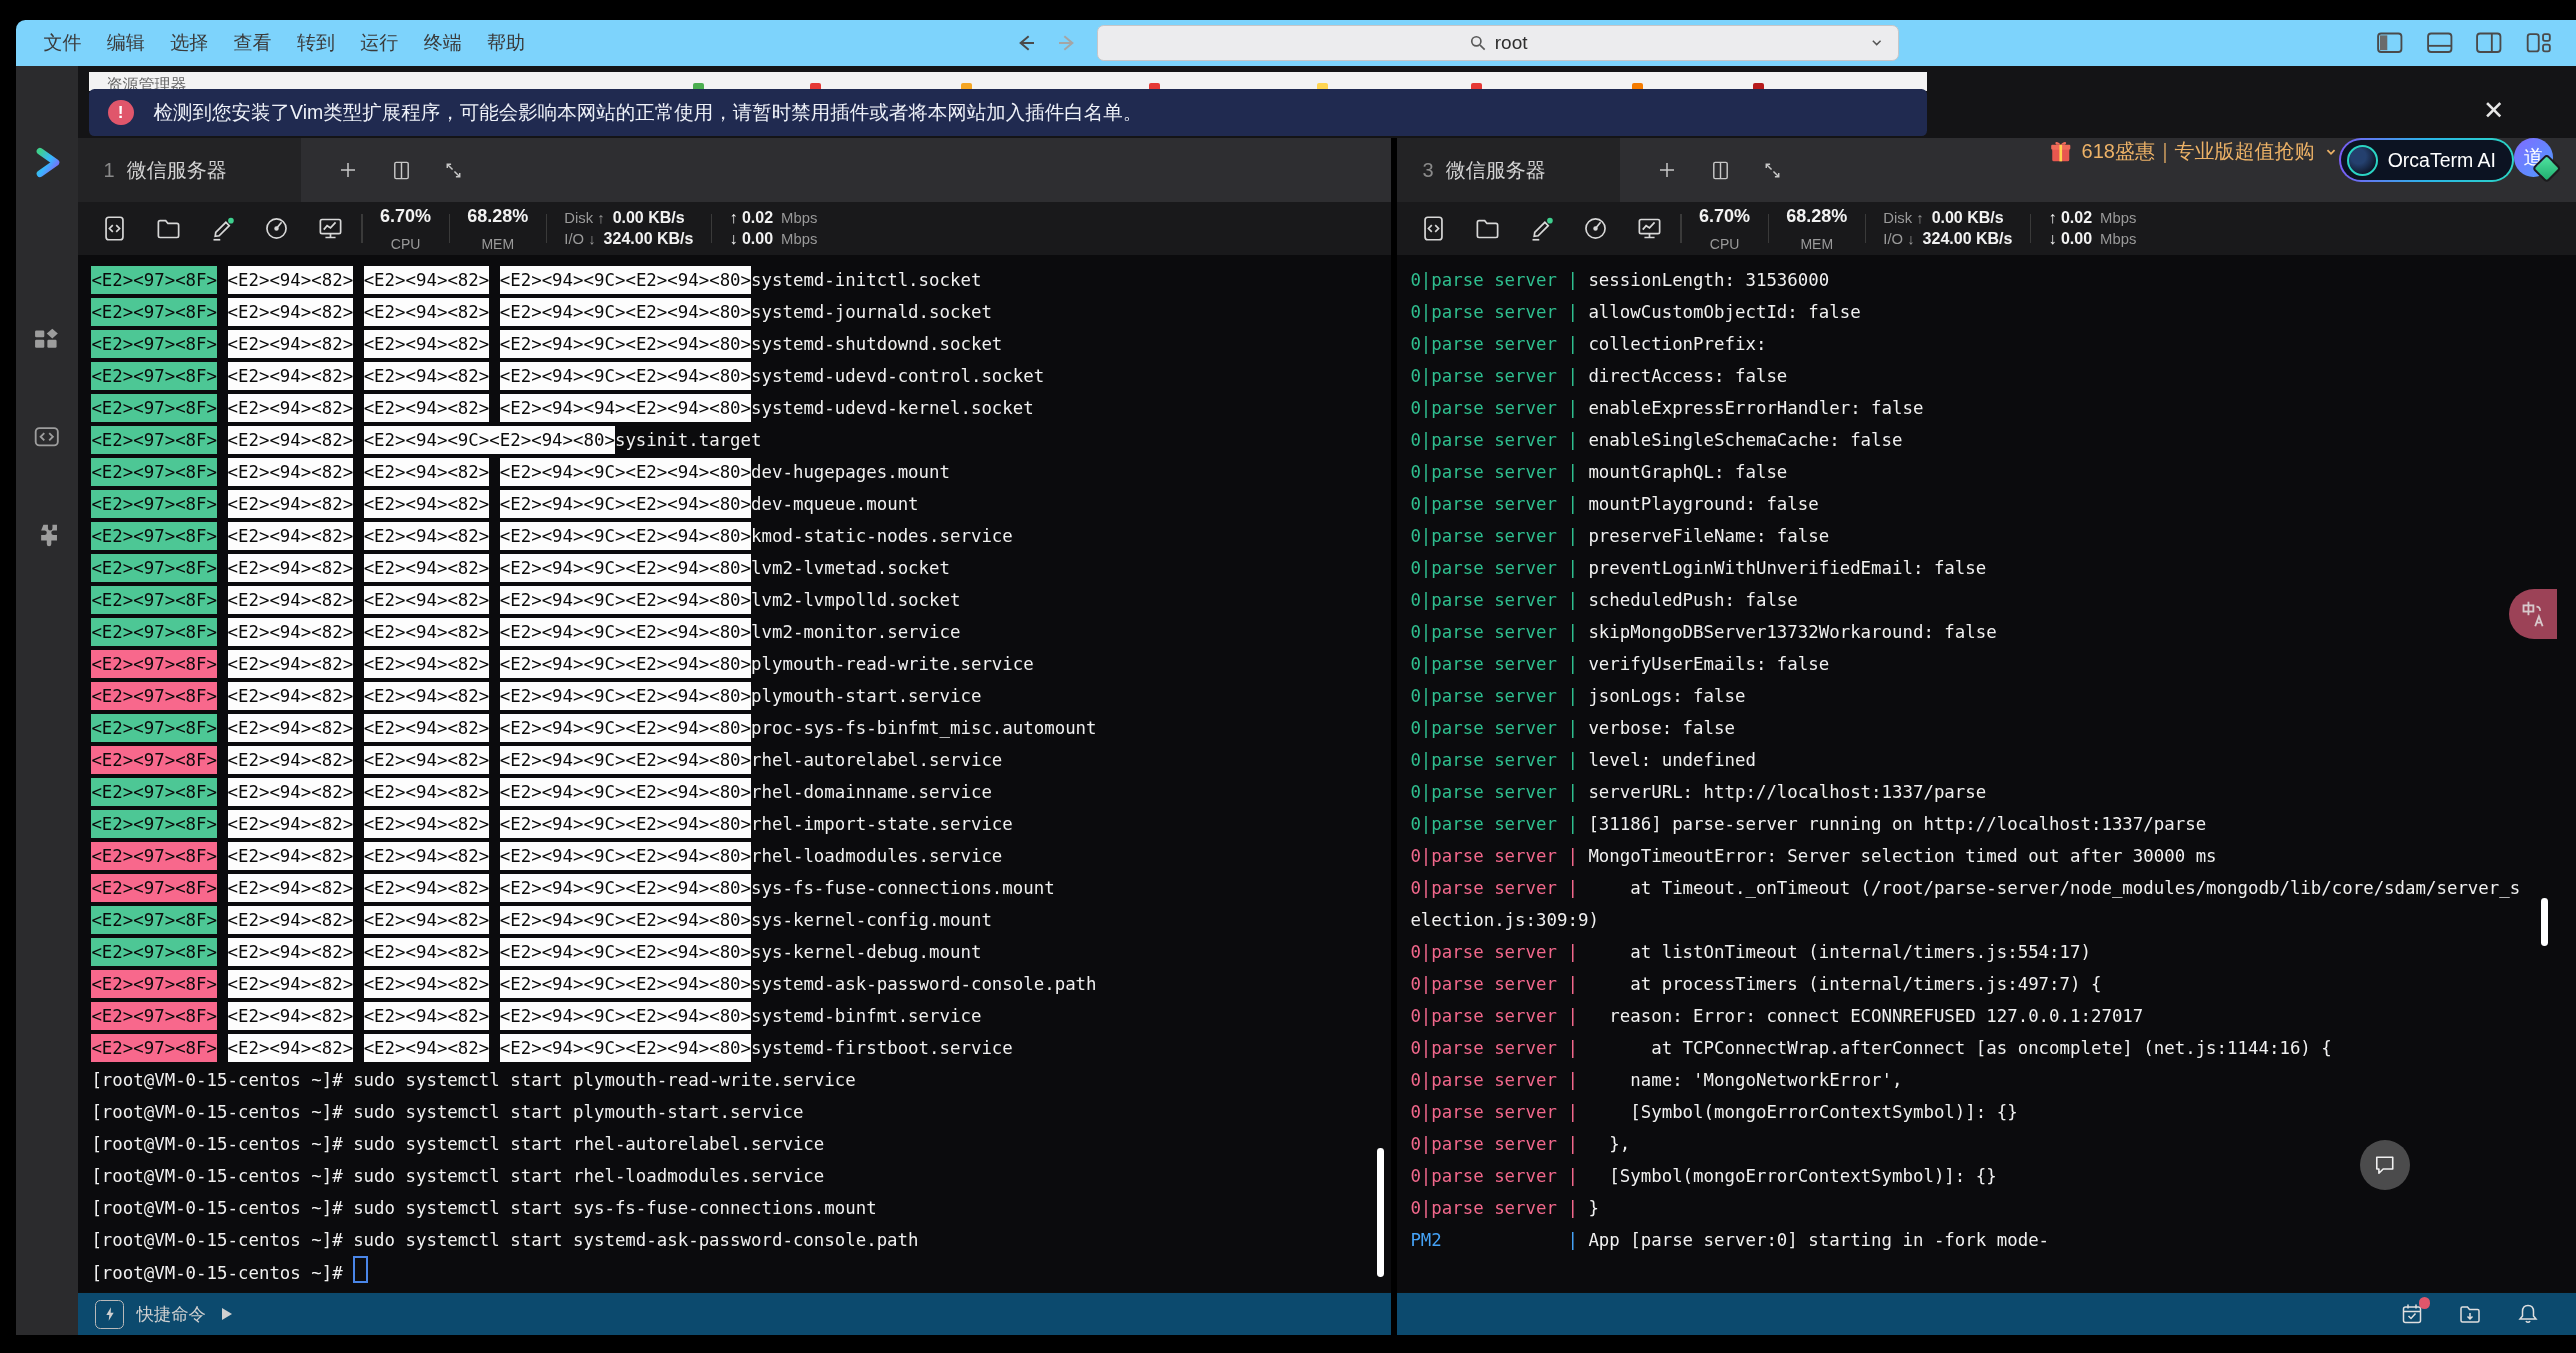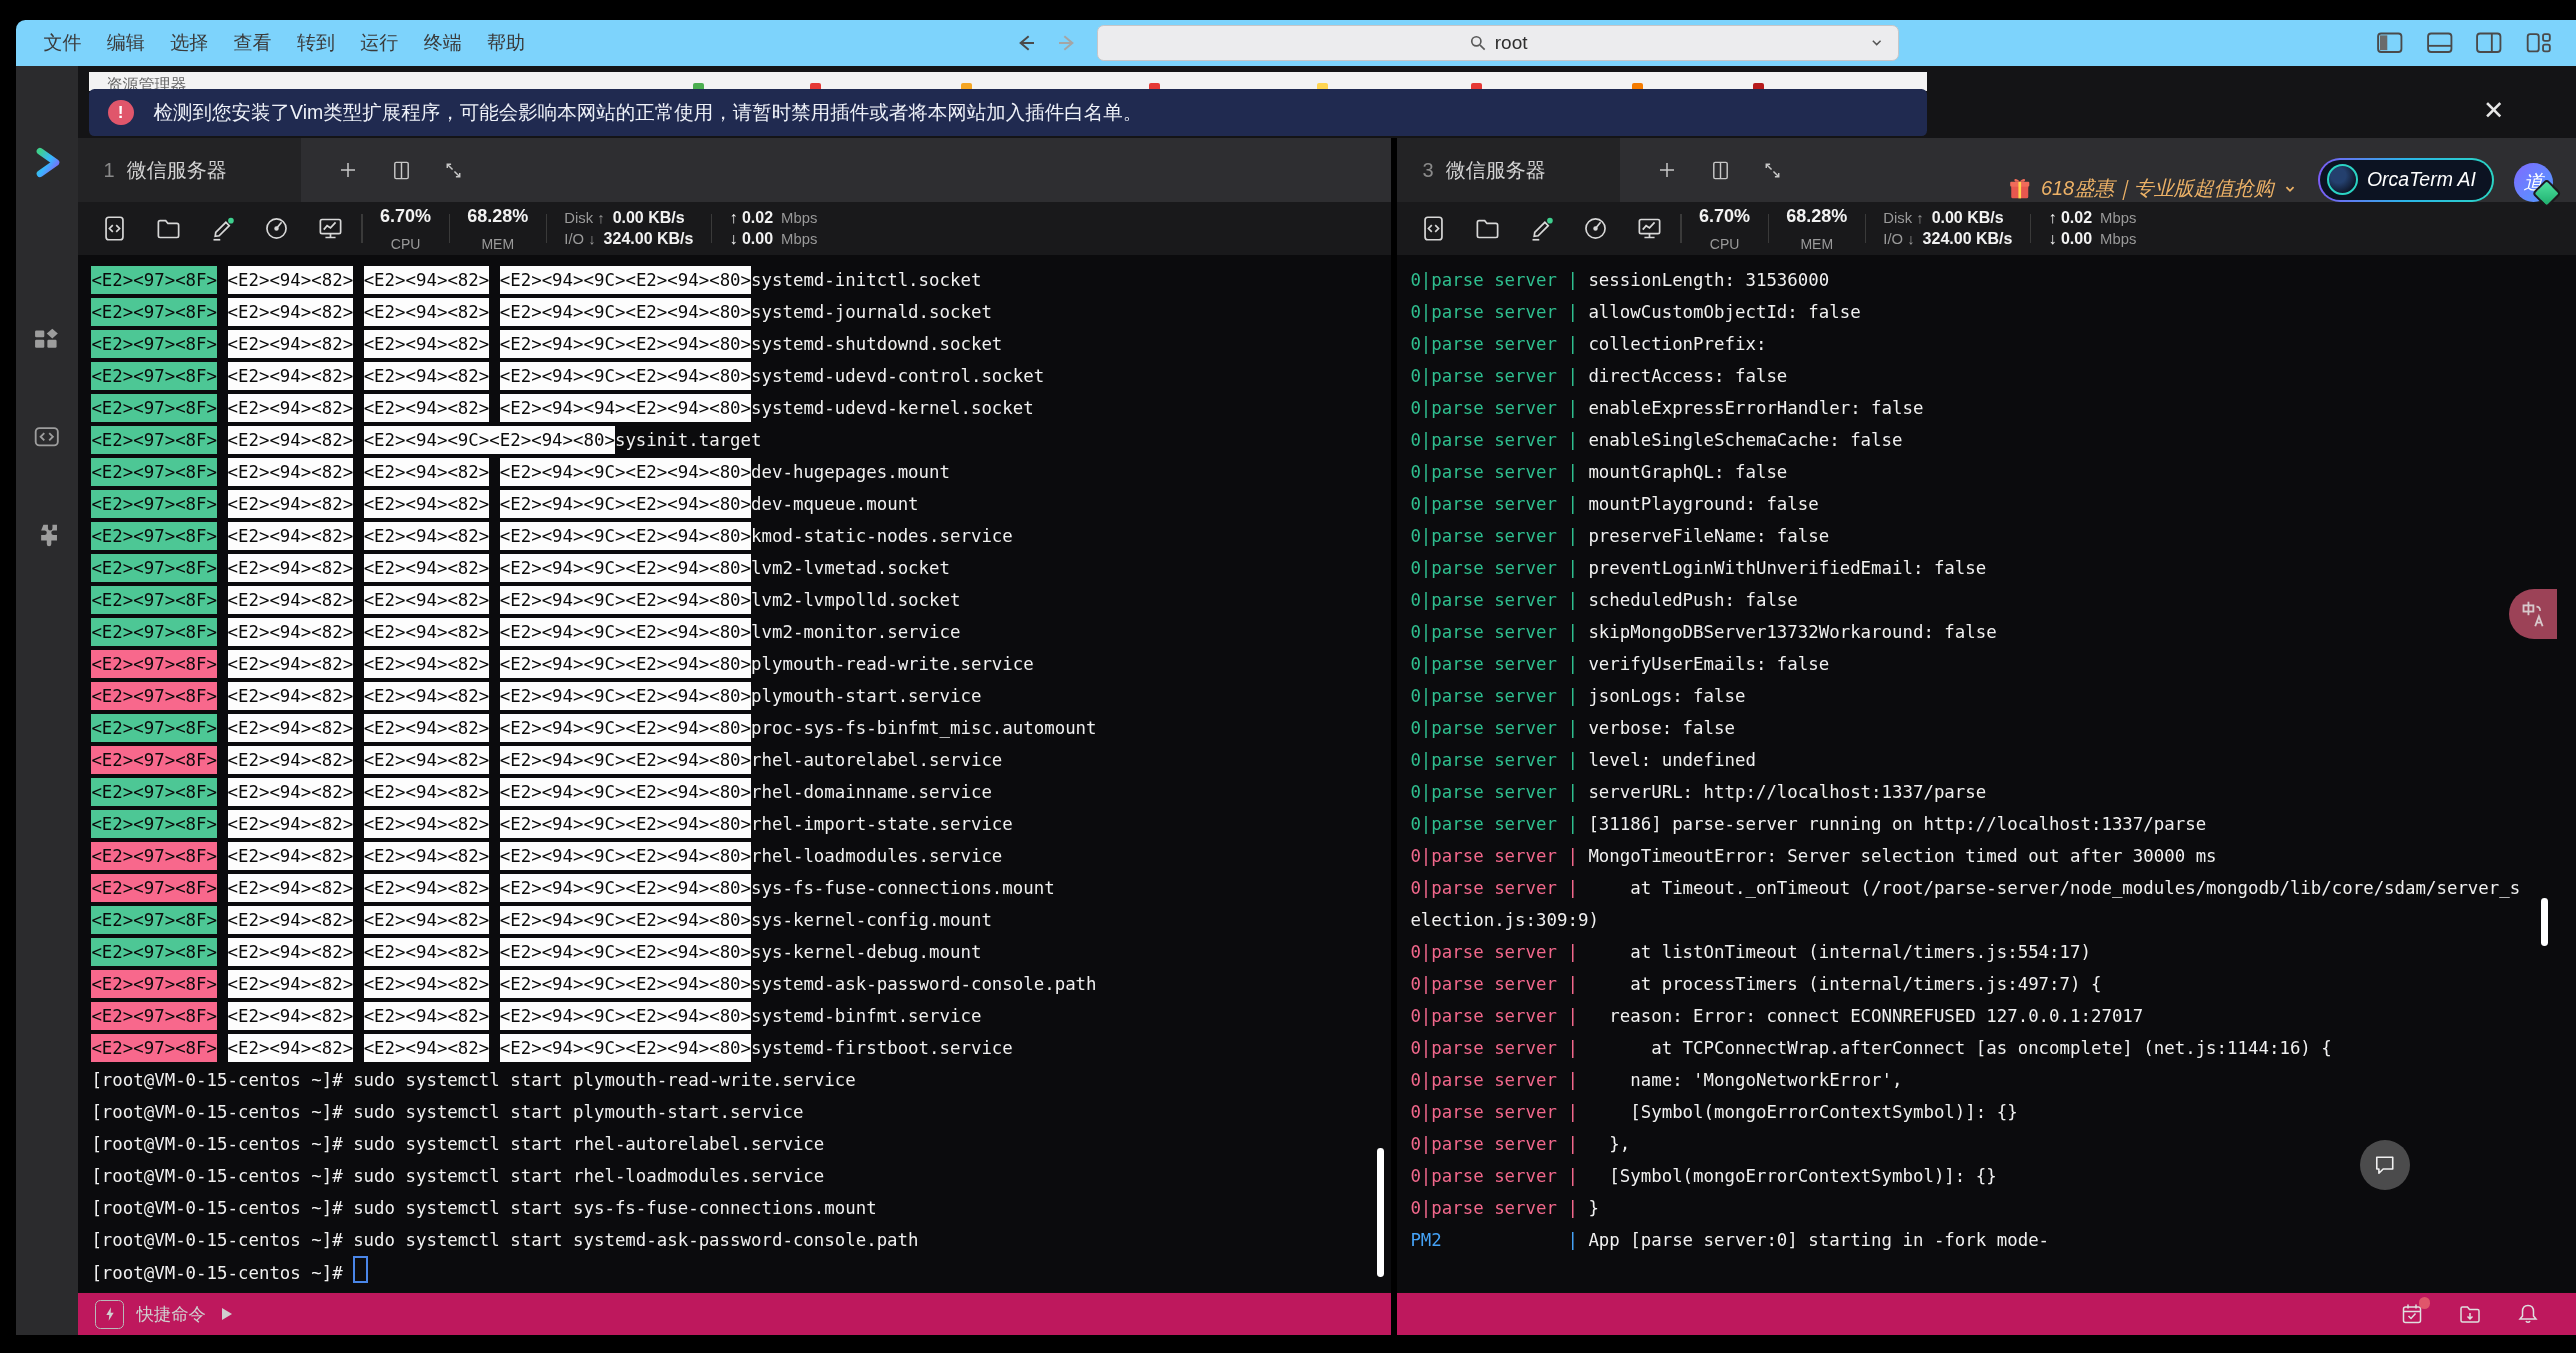--- a/index.html
+++ b/index.html
@@ -33,21 +33,21 @@
   #activitybar .aicon{position:absolute;left:16px;color:#9d9d9d;}
   
   .pane{position:absolute;top:138px;height:1197px;display:flex;flex-direction:column;}
   #pane-left{left:78px;width:1313px;}
   #pane-right{left:1397px;width:1179px;}
   .pane-header{height:64px;background:#2e2e31;display:flex;align-items:center;position:relative;flex:0 0 auto;}
   .tab{height:64px;width:223px;background:#232325;display:flex;align-items:center;padding-left:25.5px;box-sizing:border-box;}
   .tab .idx{color:#8a8a8a;font-size:20px;margin-right:12px;}
   .tab .ttl{color:#d4d4d4;font-size:20px;}
   .hicons{display:flex;align-items:center;gap:29.5px;margin-left:35px;color:#c8c8c8;}
-  .header-right{position:absolute;right:0;top:0;height:100%;display:flex;align-items:flex-end;gap:20px;padding-right:23px;font-style:italic;}
+  .header-right{position:absolute;right:0;top:0;height:100%;display:flex;align-items:flex-start;padding-right:23px;}
   .promo{display:flex;align-items:center;gap:8px;cursor:pointer;}
   .promo .plabel{color:#edb267;font-size:20px;white-space:nowrap;}
   .ai-pill{background:linear-gradient(90deg,#7b5cf6,#2bb6e8,#2bd4c4);padding:2px;border-radius:670px;cursor:pointer;}
   .ai-pill .inner{background:#0c1322;border-radius:670px;display:flex;align-items:center;gap:9.4px;padding:4.7px 16px 4.7px 6.7px;}
   .ai-pill .orb{width:27px;height:27px;border-radius:50%;border:2px solid #2bd4c4;
     background:radial-gradient(circle at 35% 35%,#24406e 30%,#0e1628 75%);}
   .ai-pill .alabel{color:#fff;font-size:19.5px;white-space:nowrap;}
   .avatar-wrap{position:relative;width:39px;height:39px;}
   .avatar{width:39px;height:39px;border-radius:50%;background:linear-gradient(135deg,#7f6bff,#4f9cff);
     color:#fff;font-size:20px;display:flex;align-items:center;justify-content:center;cursor:pointer;}
@@ -57,21 +57,21 @@
   .tool-icons{display:flex;align-items:center;gap:27px;margin-left:23px;color:#d8d8d8;}
   .vsep{width:1.3px;height:29.5px;background:#3a3a3a;margin:0 17.4px;}
   .stat{display:flex;flex-direction:column;align-items:center;line-height:1;}
   .stat .v{color:#f2f2f2;font-size:18px;font-weight:bold;}
   .stat .l{color:#9a9a9a;font-size:14px;margin-top:12px;}
   .stat2{display:flex;flex-direction:column;line-height:1;gap:4.7px;}
   .stat2 .row{display:flex;align-items:baseline;gap:8px;}
   .stat2 .l{color:#9a9a9a;font-size:14.8px;}
   .stat2 .v{color:#f2f2f2;font-size:16px;font-weight:bold;}
   .pane-term{flex:1 1 auto;background:#0b0b0d;overflow:hidden;padding:9.4px 0 0 13.4px;position:relative;}
-  .pane-bottom{height:42px;background:#be185d;border-top:1.3px solid #0d0d0d;display:flex;align-items:center;flex:0 0 auto;}
+  .pane-bottom{height:42px;background:#0c4a6e;border-top:1.3px solid #0d0d0d;display:flex;align-items:center;flex:0 0 auto;}
   
   .tl{height:32px;line-height:32px;font-size:17.4px;white-space:pre;color:#f1f1f1;
     font-family:"DejaVu Sans Mono",monospace;}
   .esc{color:#0a0a0a;padding:4px 0;}
   .bg-g{background:#4dc795;}
   .bg-r{background:#f8688c;}
   .bg-w{background:#fdfdfd;}
   .pg{color:#2fbf8f;}
   .pr{color:#f2688c;}
   .pb{color:#45a2f5;}

